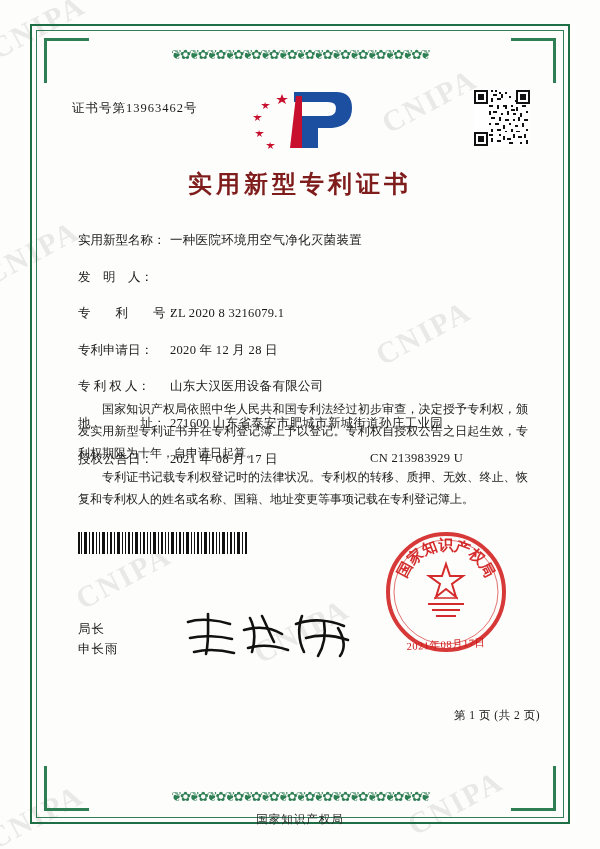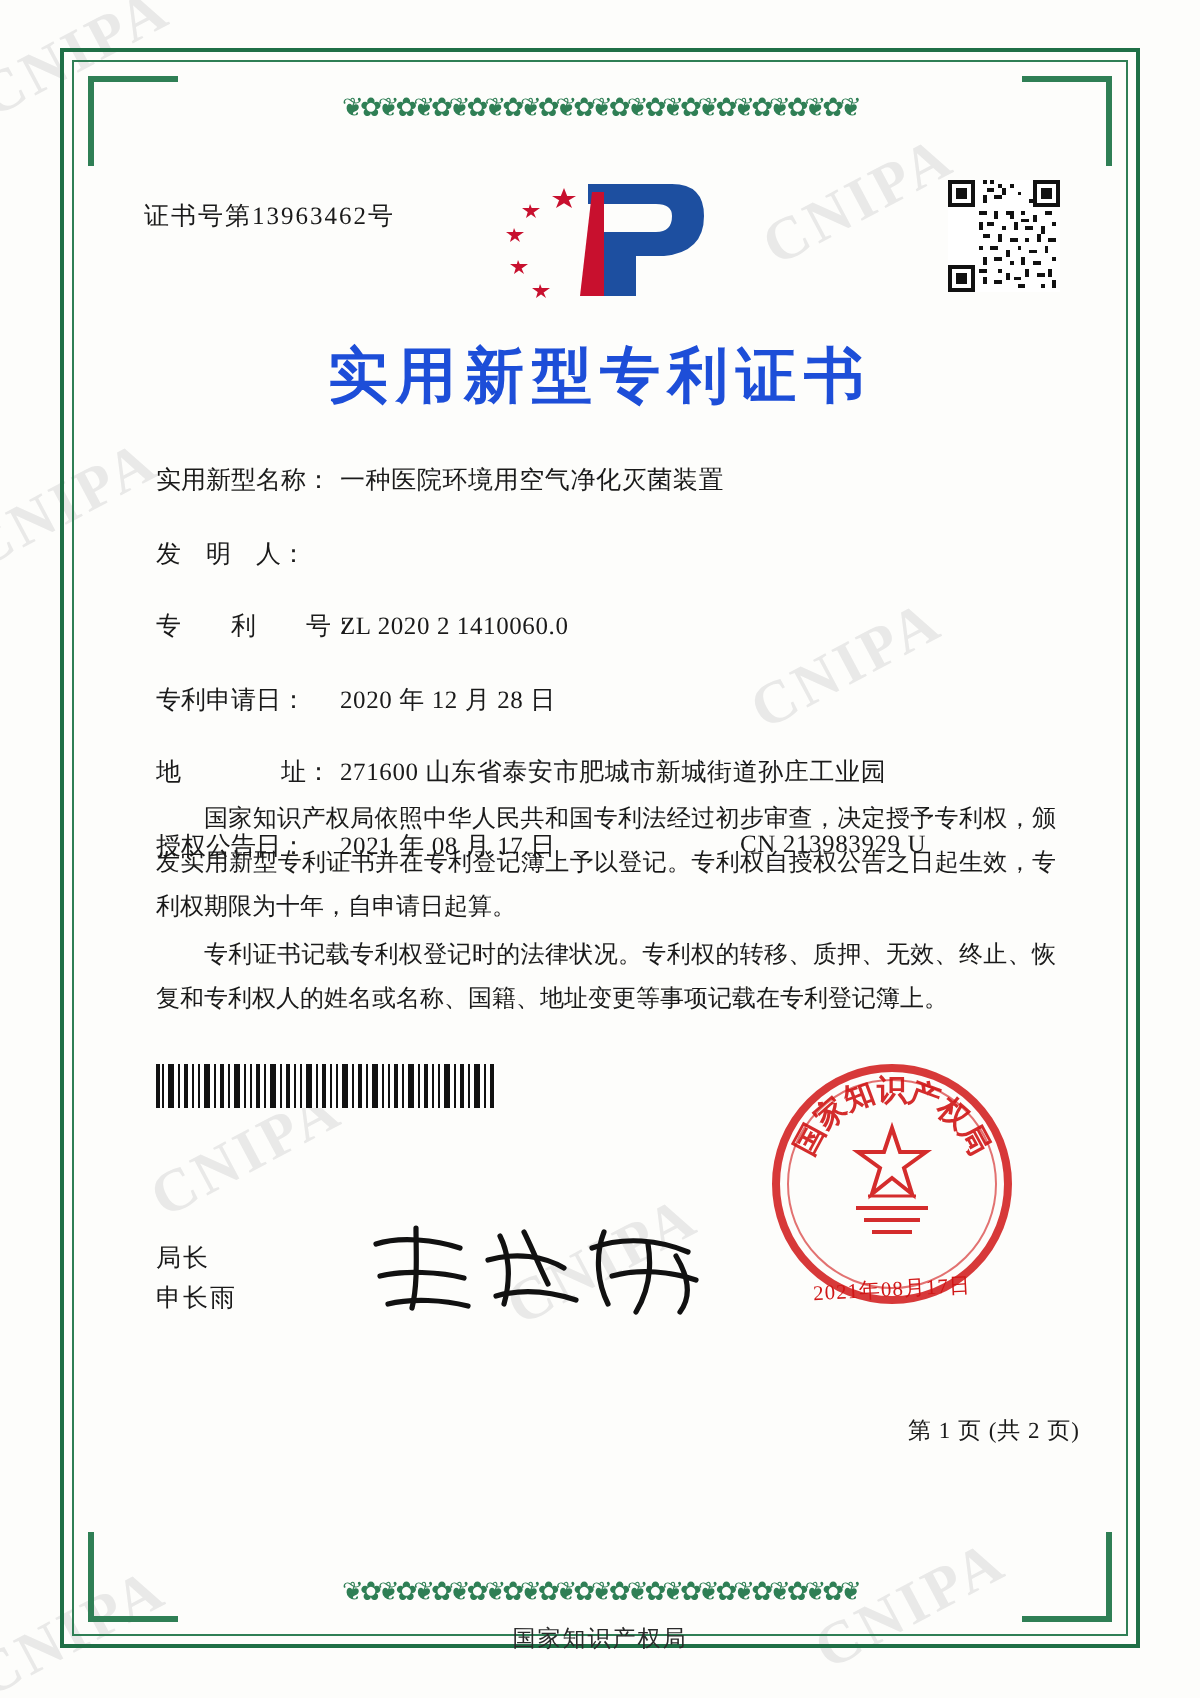--- a/index.html
+++ b/index.html
@@ -80,22 +80,22 @@
   
   .logo{
     position:absolute;left:50%;top:26px;transform:translateX(-50%);
     width:120px;height:68px;
   }
 
   .title{
     position:absolute;left:0;right:0;top:108px;
     text-align:center;
     font-family:"Liberation Serif","DejaVu Serif",serif;
-    font-size:30px;font-weight:bold;letter-spacing:4px;
-    color:#1d4ed8;
+    font-size:24px;font-weight:bold;letter-spacing:4px;
+    color:#7f1d1d;
   }
 
   .fields{
     position:absolute;left:18px;top:172px;right:6px;
     font-family:"Liberation Serif","DejaVu Serif",serif;
     font-size:12.5px;
   }
   .row{display:flex;align-items:center;margin-bottom:19.5px;}
   .lbl{
     width:92px;flex:0 0 92px;
@@ -274,25 +274,29 @@
   <div class="fields">
     <div class="row">
       <div class="lbl">实用新型名称：</div>
       <div class="val">一种医院环境用空气净化灭菌装置</div>
     </div>
     <div class="row">
       <div class="lbl">发　明　人：</div>
     </div>
     <div class="row">
       <div class="lbl">专　　利　　号：</div>
-      <div class="val">ZL 2020 2 1410060.0</div>
+      <div class="val">ZL 2020 8 3216079.1</div>
     </div>
     <div class="row">
       <div class="lbl">专利申请日：</div>
       <div class="val">2020 年 12 月 28 日</div>
+    </div>
+    <div class="row">
+      <div class="lbl">专 利 权 人：</div>
+      <div class="val">山东大汉医用设备有限公司</div>
     </div>
     <div class="row">
       <div class="lbl">地　　　　址：</div>
       <div class="val">271600  山东省泰安市肥城市新城街道孙庄工业园</div>
     </div>
     <div class="row row-two">
       <div class="lbl">授权公告日：</div>
       <div class="val">
         <div class="val-a">2021 年 08 月 17 日</div>
         <div class="val-b">

